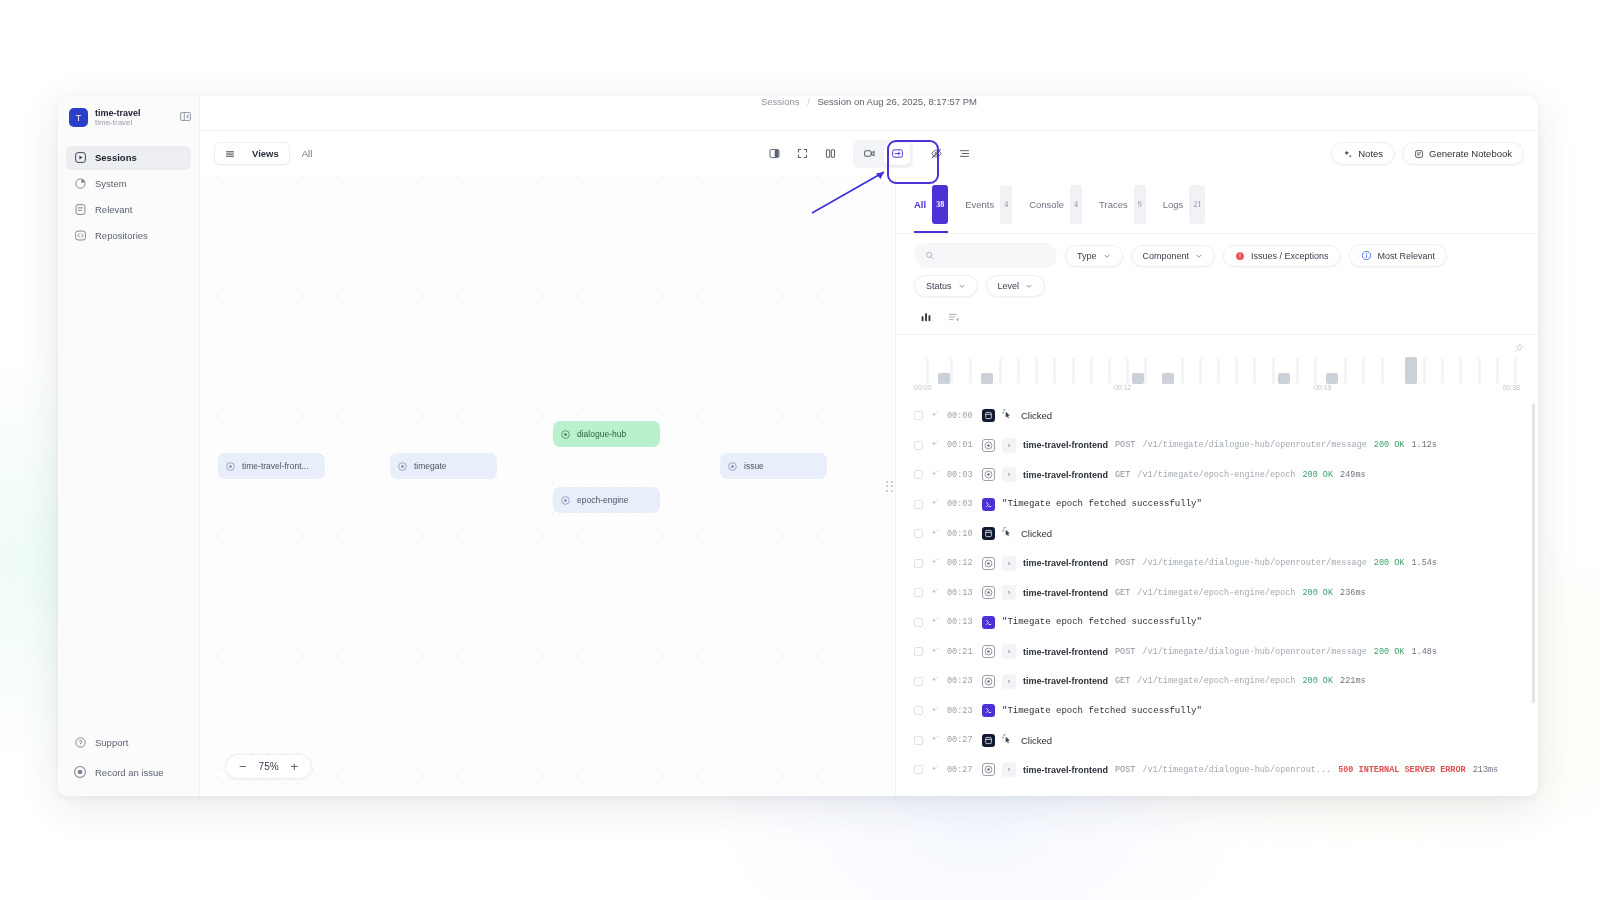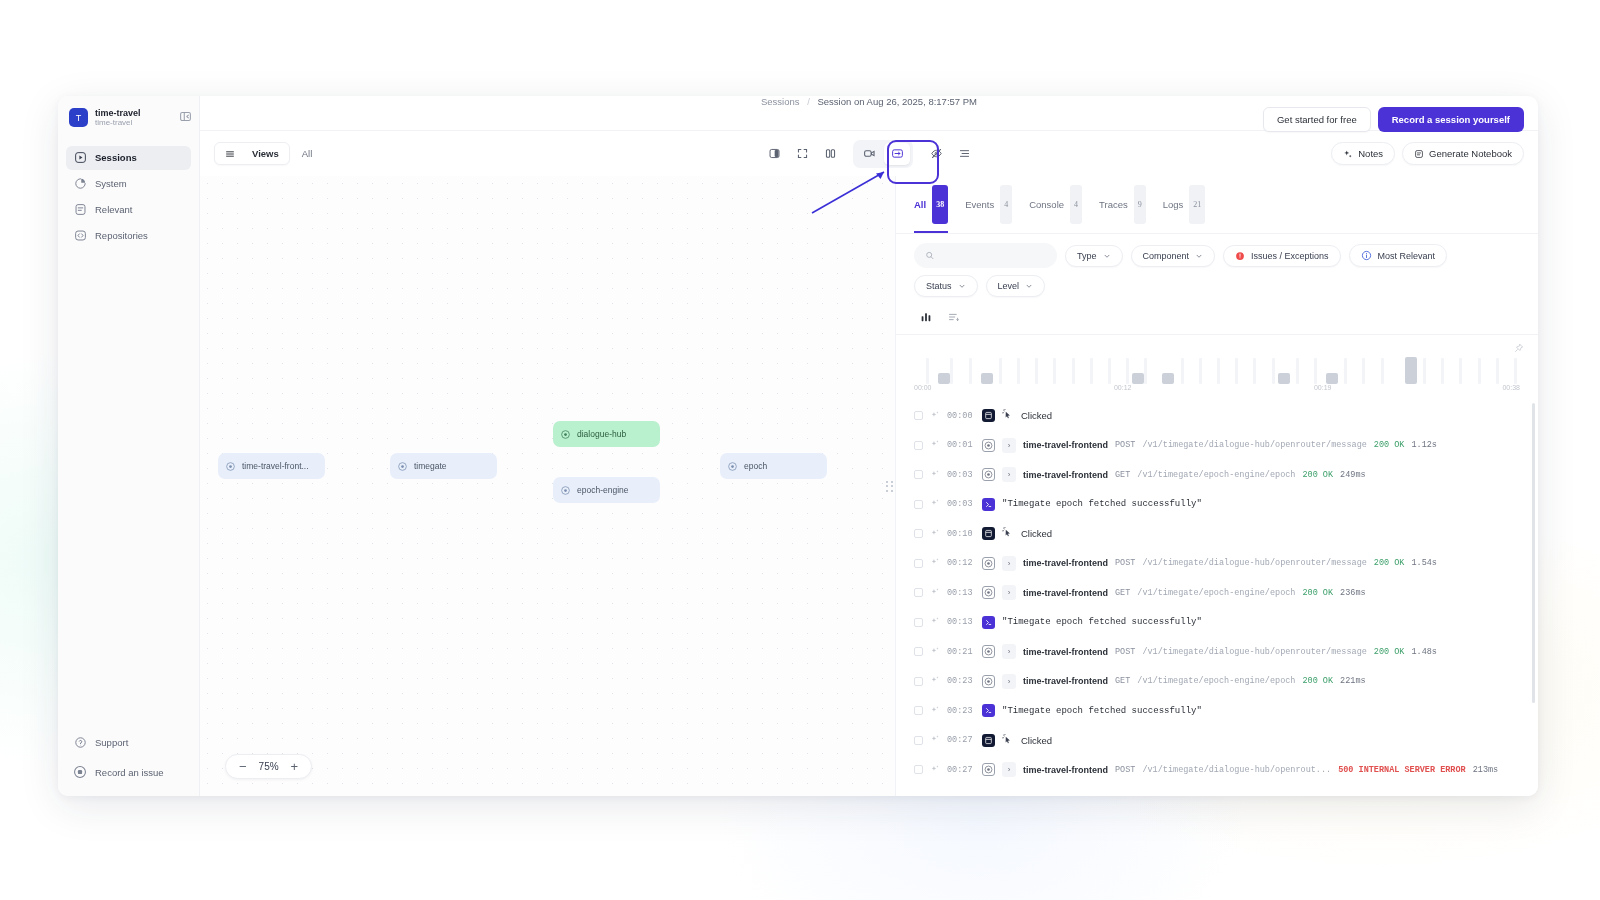--- a/index.html
+++ b/index.html
@@ -394,24 +394,20 @@
     </div>
   </aside>
 
   <div class="main">
 
     <div class="topbar">
       <div class="crumb">
         <span>Sessions</span>
         <span class="sep">/</span>
         <span class="cur">Session on Aug 26, 2025, 8:17:57 PM</span>
-      </div>
-      <div class="topbar-right">
-        <button class="btn-ghost">Get started for free</button>
-        <button class="btn-primary">Record a session yourself</button>
       </div>
     </div>
 
     <div class="toolbar">
       <div class="views-pill">
         <svg width="10" height="10" viewBox="0 0 16 16" stroke="currentColor" stroke-width="1.5">
           <line x1="2.5" y1="4.5" x2="13.5" y2="4.5" stroke-linecap="round"></line>
           <line x1="2.5" y1="8" x2="13.5" y2="8" stroke-linecap="round"></line>
           <line x1="2.5" y1="11.5" x2="13.5" y2="11.5" stroke-linecap="round"></line>
         </svg>
@@ -518,33 +514,33 @@
           </svg>
           <span>timegate</span>
         </div>
         <div class="node green" style="left:353px; top:245px; width:107px;">
           <svg class="node-ico" viewBox="0 0 16 16" fill="none" stroke="#3f7f5c" stroke-width="1.1">
             <circle cx="8" cy="8" r="5.6"></circle>
               <circle cx="8" cy="8" r="2" fill="#3f7f5c" stroke="none"></circle>
           </svg>
           <span>dialogue-hub</span>
         </div>
-        <div class="node blue" style="left:353px; top:301px; width:107px;">
+        <div class="node blue" style="left:353px; top:311px; width:107px;">
           <svg class="node-ico" viewBox="0 0 16 16" fill="none" stroke="#7b8faf" stroke-width="1.1">
             <circle cx="8" cy="8" r="5.6"></circle>
               <circle cx="8" cy="8" r="2" fill="#7b8faf" stroke="none"></circle>
           </svg>
           <span>epoch-engine</span>
         </div>
         <div class="node blue" style="left:520px; top:277px; width:107px;">
           <svg class="node-ico" viewBox="0 0 16 16" fill="none" stroke="#7b8faf" stroke-width="1.1">
             <circle cx="8" cy="8" r="5.6"></circle>
               <circle cx="8" cy="8" r="2" fill="#7b8faf" stroke="none"></circle>
           </svg>
-          <span>epoch</span>
+          <span>issue</span>
         </div>
 
         <div class="zoom-pill">
           <span class="b">−</span>
           <span>75%</span>
           <span class="b">+</span>
         </div>
       </div>
 
       <div class="resizer">

